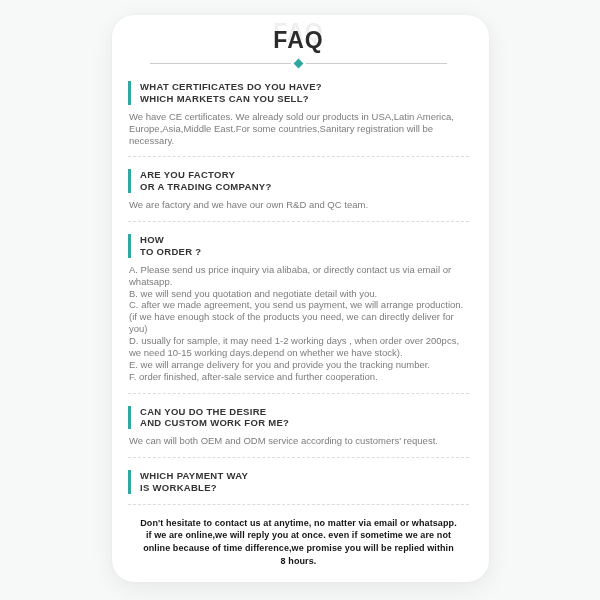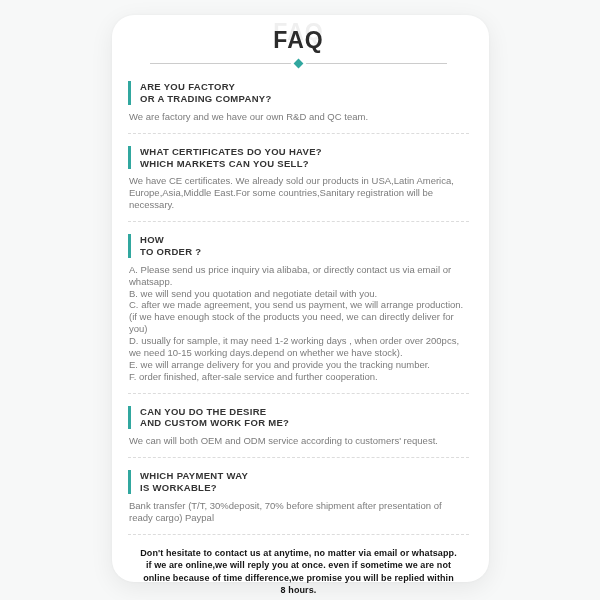--- a/index.html
+++ b/index.html
@@ -111,31 +111,31 @@
     <div class="title-ghost">FAQ</div>
     <div class="title-main">FAQ</div>
   </div>
 
   <div class="divider">
     <div class="line"></div>
     <div class="diamond"></div>
   </div>
 
   <div class="section">
-    <div class="sec-heading">ARE YOU FACTORY
-OR A TRADING COMPANY?</div>
-    <div class="sec-body">We are factory and we have our own R&amp;D and QC team.</div>
+    <div class="sec-heading">WHAT CERTIFICATES DO YOU HAVE?
+WHICH MARKETS CAN YOU SELL?</div>
+    <div class="sec-body">We have CE certificates. We already sold our products in USA,Latin America,
+Europe,Asia,Middle East.For some countries,Sanitary registration will be necessary.</div>
     <hr class="dashed-sep">
   </div>
 
   <div class="section">
-    <div class="sec-heading">WHAT CERTIFICATES DO YOU HAVE?
-WHICH MARKETS CAN YOU SELL?</div>
-    <div class="sec-body">We have CE certificates. We already sold our products in USA,Latin America,
-Europe,Asia,Middle East.For some countries,Sanitary registration will be necessary.</div>
+    <div class="sec-heading">ARE YOU FACTORY
+OR A TRADING COMPANY?</div>
+    <div class="sec-body">We are factory and we have our own R&amp;D and QC team.</div>
     <hr class="dashed-sep">
   </div>
 
   <div class="section">
     <div class="sec-heading">HOW
 TO ORDER ?</div>
     <div class="sec-body">A. Please send us price inquiry via alibaba, or directly contact us via email or
 whatsapp.
 B. we will send you quotation and negotiate detail with you.
 C. after we made agreement, you send us payment, we will arrange production.
@@ -150,22 +150,20 @@
   <div class="section">
     <div class="sec-heading">CAN YOU DO THE DESIRE
 AND CUSTOM WORK FOR ME?</div>
     <div class="sec-body">We can will both OEM and ODM service according to customers' request.</div>
     <hr class="dashed-sep">
   </div>
 
   <div class="section">
     <div class="sec-heading">WHICH PAYMENT WAY
 IS WORKABLE?</div>
-    <div class="sec-body">Bank transfer (T/T, 30%deposit, 70% before shipment after presentation of
-ready cargo) Paypal</div>
     <hr class="dashed-sep">
   </div>
 
   <div class="footer-note">Don't hesitate to contact us at anytime, no matter via email or whatsapp.
 if we are online,we will reply you at once. even if sometime we are not
 online because of time difference,we promise you will be replied within
 8 hours.</div>
 
 </div>
 

